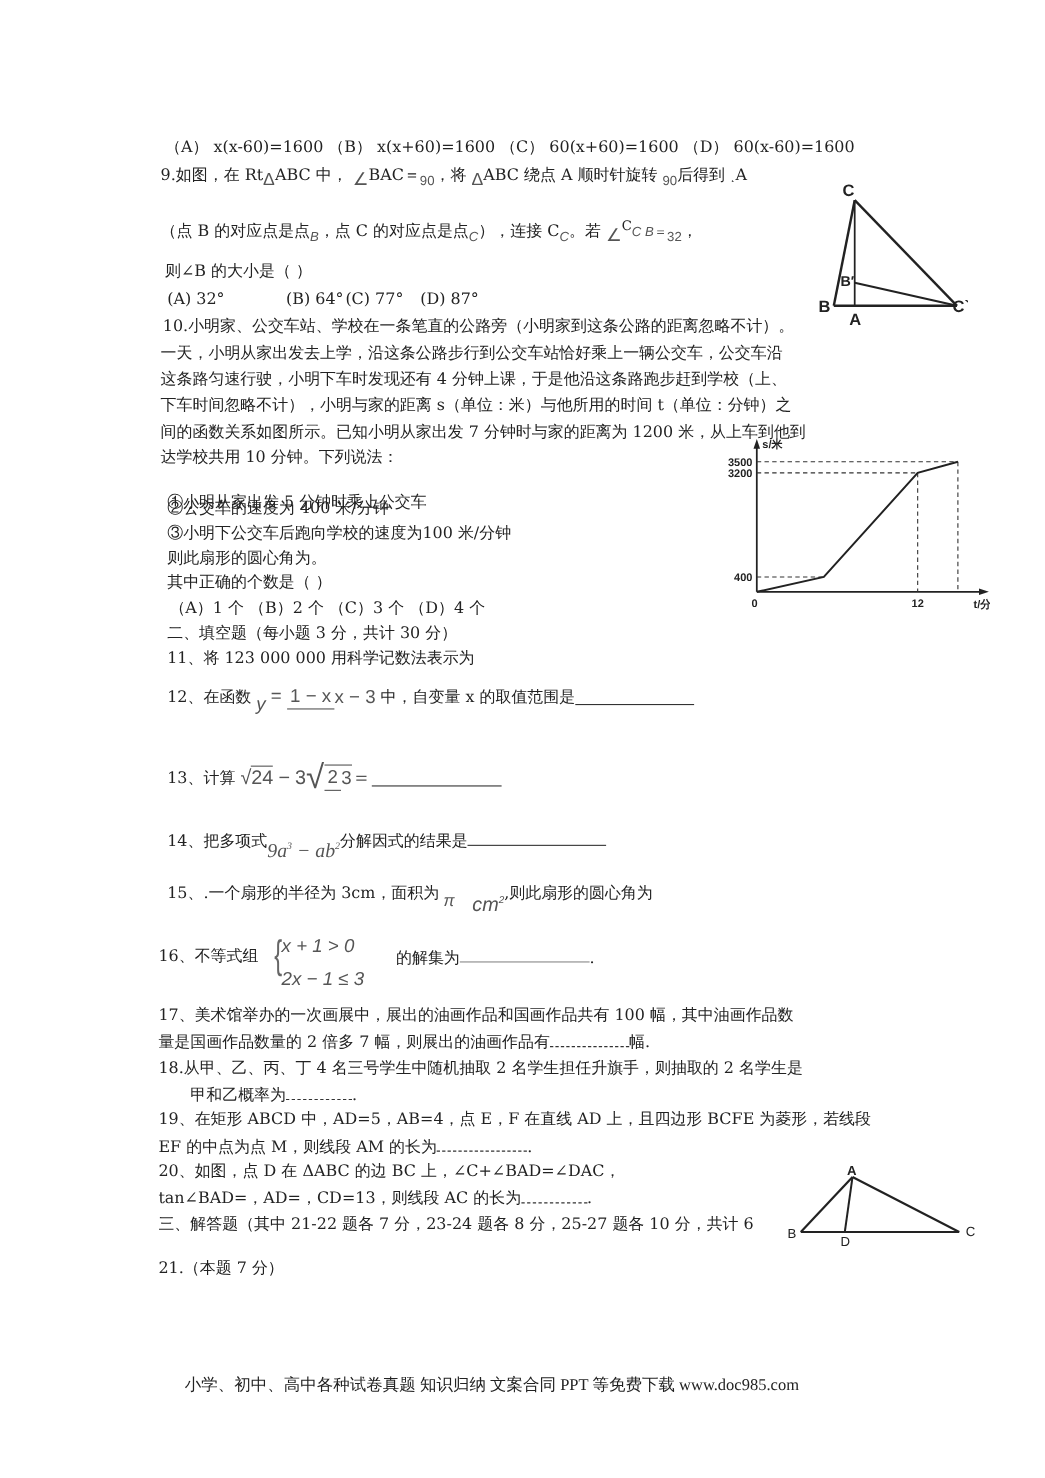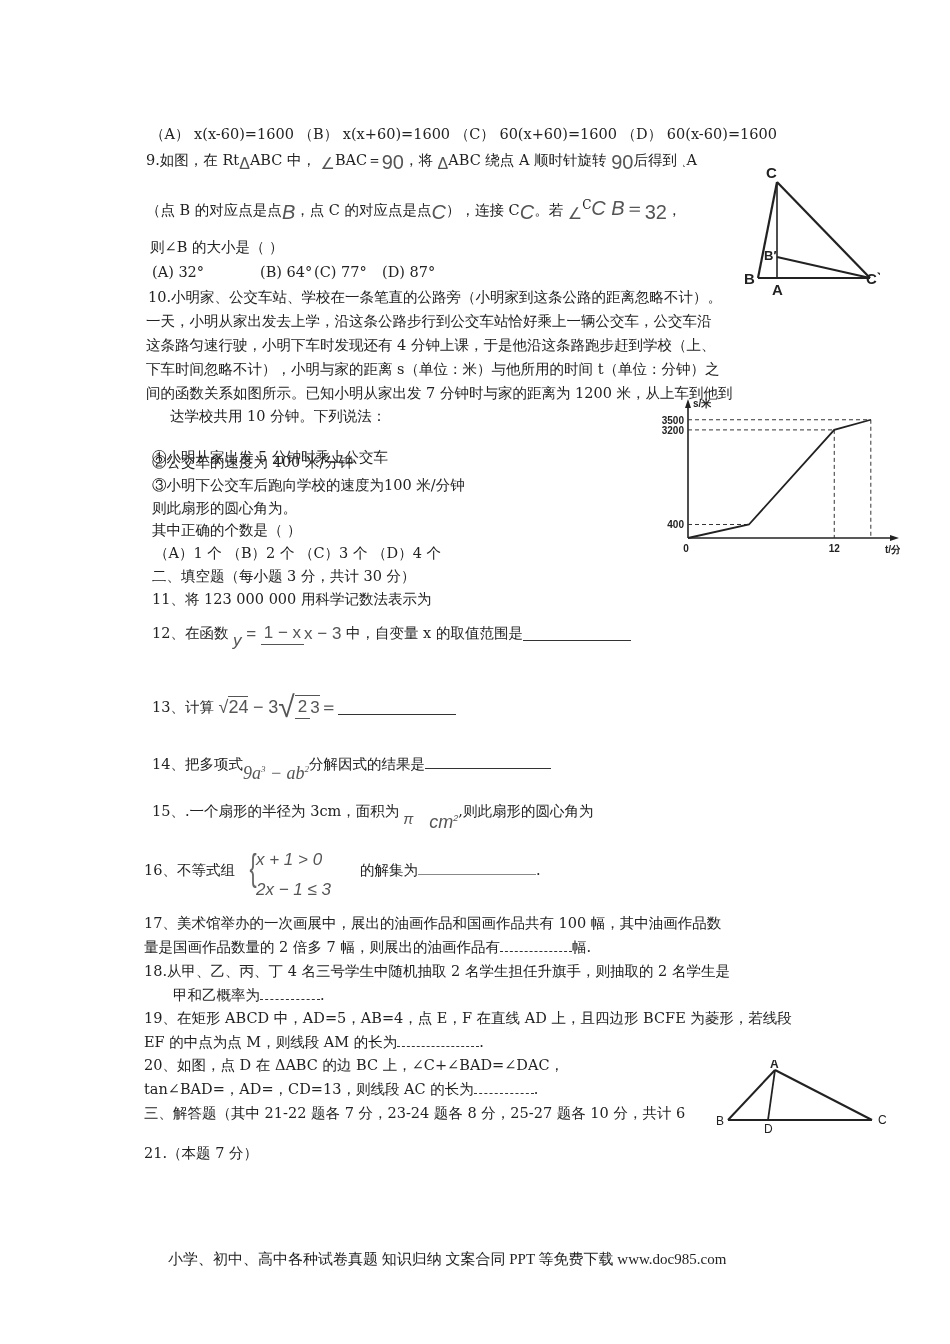--- a/index.html
+++ b/index.html
@@ -1,21 +1,21 @@
 <!DOCTYPE html>
 <html><head>
 <meta charset="utf-8">
 <style>
   html, body { margin: 0; padding: 0; background: #fff; }
   body { width: 950px; height: 1344px; position: relative; overflow: hidden;
          font-family: "DejaVu Serif", "Liberation Serif", serif; color: #222; font-size: 14.5px; }
   .ln { position: absolute; white-space: nowrap; line-height: 20px; }
   .math { font-family: "Liberation Sans", sans-serif; color: #555; font-style: normal; }
   .math-i { font-family: "Liberation Sans", sans-serif; color: #555; font-style: italic; }
-  .big { font-size: 20px; }
+  .big { font-size: 12px; }
   .blank { display: inline-block; border-bottom: 1px solid #333; height: 14px; vertical-align: baseline; }
   svg text { font-family: "Liberation Sans", sans-serif; }
   .footer { position: absolute; left: 168px; top: 1250px; font-family: "Liberation Serif", serif; font-size: 15px; color: #222; white-space: nowrap; }
   .frac { display: inline-flex; align-items: center; vertical-align: middle; font-family: "Liberation Sans", sans-serif; color: #555; font-size: 17px; }
   .frac .num { border-bottom: 1px solid #555; padding: 0 3px; line-height: 22px; }
   .frac .den { line-height: 22px; }
 </style>
 </head>
 <body>
 
@@ -51,21 +51,21 @@
   <text x="32" y="135" font-size="15" font-weight="bold" fill="#222">A</text>
   <text x="126" y="124" font-size="15" font-weight="bold" fill="#222">C`</text>
 </svg>
 
 <div>
   <div class="ln" style="left:148px; top:287px;">10.小明家、公交车站、学校在一条笔直的公路旁（小明家到这条公路的距离忽略不计）。</div>
   <div class="ln" style="left:146px; top:311px;">一天，小明从家出发去上学，沿这条公路步行到公交车站恰好乘上一辆公交车，公交车沿</div>
   <div class="ln" style="left:146px; top:335px;">这条路匀速行驶，小明下车时发现还有 4 分钟上课，于是他沿这条路跑步赶到学校（上、</div>
   <div class="ln" style="left:146px; top:359px;">下车时间忽略不计），小明与家的距离 s（单位：米）与他所用的时间 t（单位：分钟）之</div>
   <div class="ln" style="left:146px; top:383px;">间的函数关系如图所示。已知小明从家出发 7 分钟时与家的距离为 1200 米，从上车到他到</div>
-  <div class="ln" style="left:146px; top:406px;margin-left:24px;">达学校共用 10 分钟。下列说法：</div>
+  <div class="ln" style="left:146px; top:406px;">达学校共用 10 分钟。下列说法：</div>
   <div class="ln" style="left:152px; top:447px;">①小明从家出发 5 分钟时乘上公交车</div>
   <div class="ln" style="left:152px; top:452px;">②公交车的速度为 400 米/分钟</div>
   <div class="ln" style="left:152px; top:475px;">③小明下公交车后跑向学校的速度为100 米/分钟</div>
   <div class="ln" style="left:152px; top:498px;">则此扇形的圆心角为。</div>
   <div class="ln" style="left:152px; top:520px;">其中正确的个数是（    ）</div>
   <div class="ln" style="left:154px; top:543px;">（A）1 个    （B）2 个  （C）3 个  （D）4 个</div>
 </div>
 
 <svg id="chart" style="position:absolute; left:655px; top:395px;" width="245" height="165">
   <g id="chart-static"></g>

